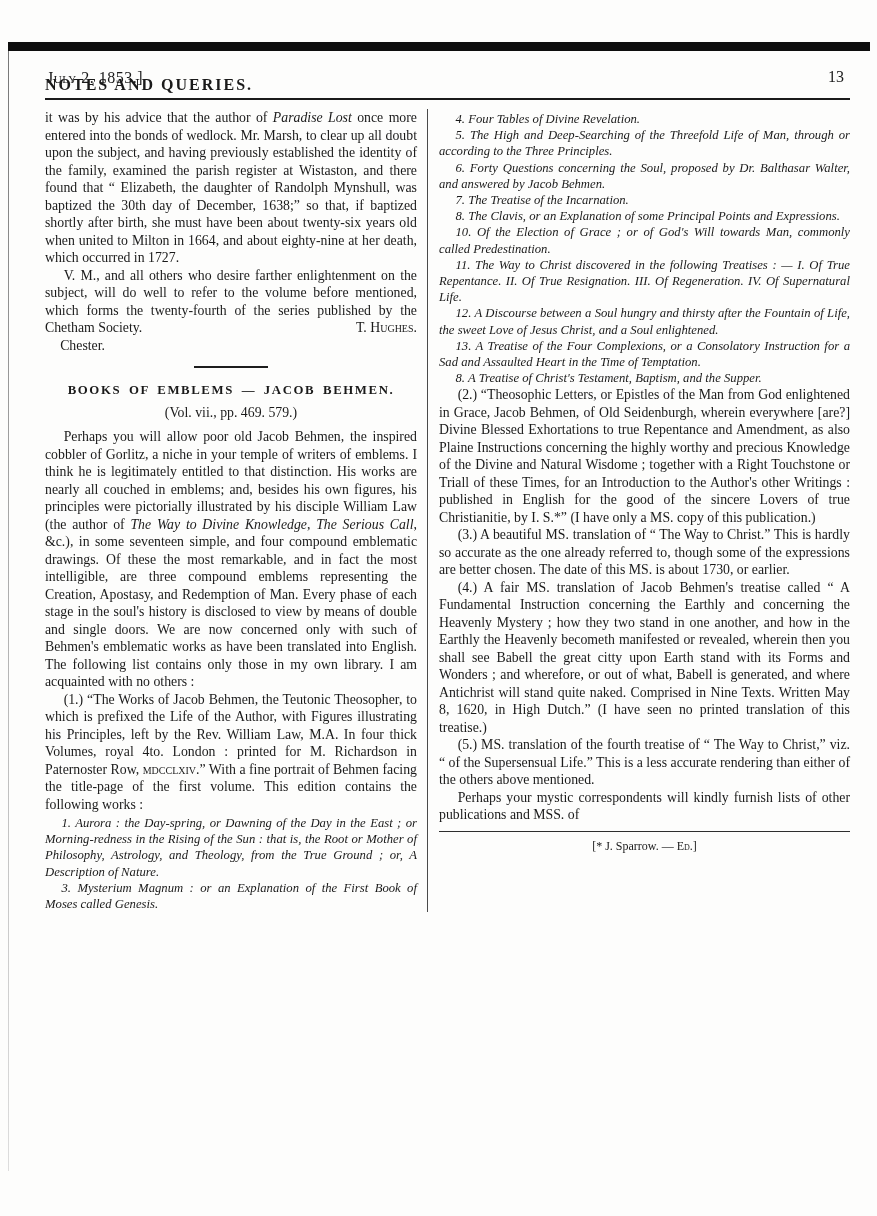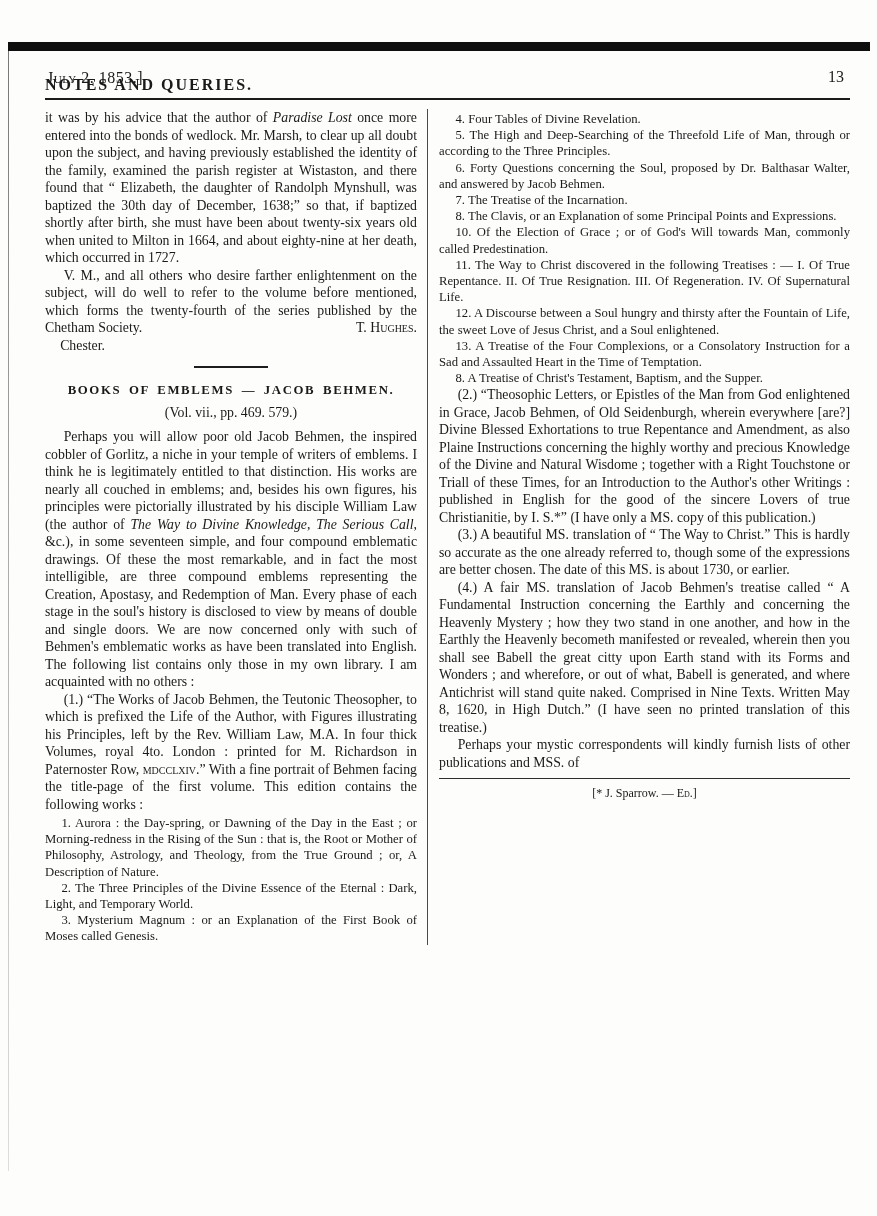--- a/index.html
+++ b/index.html
@@ -35,21 +35,21 @@
   p.noindent { text-indent:0; }
   .sc { font-variant:small-caps; }
   .sig { float:right; font-variant:small-caps; text-indent:0; }
   .location { text-indent:1.1em; margin-bottom:8px; }
 
   .sect-rule { width:74px; height:2px; background:#1d1d1d; margin:12px auto 14px; }
   .art-heading { font-size:12.8px; font-weight:bold; text-align:center; letter-spacing:1.6px;
     word-spacing:3px; margin-bottom:4px; text-indent:0; }
   .art-ref { text-align:center; font-size:13.8px; margin-bottom:7px; }
 
-  .list { margin-top:2px; }
+  .list { margin-top:2px;font-style:italic; }
   .list p.li { font-size:12.7px; line-height:16.2px; text-indent:1.3em; }
 
   .footnote { margin-top:7px; }
   .footnote-rule { height:1px; background:#2e2e2e; }
   .footnote-text { text-align:center; font-size:12px; padding-top:6px; }
   i { font-style:italic; }
 </style>
 </head>
 <body>
 
@@ -79,21 +79,20 @@
 
       <div>
 
       <p>Perhaps you will allow poor old Jacob Behmen, the inspired cobbler of Gorlitz, a niche in your temple of writers of emblems. I think he is legitimately entitled to that distinction. His works are nearly all couched in emblems; and, besides his own figures, his principles were pictorially illustrated by his disciple William Law (the author of <i>The Way to Divine Knowledge</i>, <i>The Serious Call</i>, &amp;c.), in some seventeen simple, and four compound emblematic drawings. Of these the most remarkable, and in fact the most intelligible, are three compound emblems representing the Creation, Apostasy, and Redemption of Man. Every phase of each stage in the soul's history is disclosed to view by means of double and single doors. We are now concerned only with such of Behmen's emblematic works as have been translated into English. The following list contains only those in my own library. I am acquainted with no others :</p>
           <p>(1.) “The Works of Jacob Behmen, the Teutonic Theosopher, to which is prefixed the Life of the Author, with Figures illustrating his Principles, left by the Rev. William Law, M.A. In four thick Volumes, royal 4to. London : printed for M. Richardson in Paternoster Row, <span class="sc">mdcclxiv</span>.” With a fine portrait of Behmen facing the title-page of the first volume. This edition contains the following works :</p>
         </div>
 
       <div class="list">
 
       <p class="li">1. Aurora : the Day-spring, or Dawning of the Day in the East ; or Morning-redness in the Rising of the Sun : that is, the Root or Mother of Philosophy, Astrology, and Theology, from the True Ground ; or, A Description of Nature.</p>
-          <p class="li">2. The Three Principles of the Divine Essence of the Eternal :  Dark, Light, and Temporary World.</p>
           <p class="li">3. Mysterium Magnum : or an Explanation of the First Book of Moses called Genesis.</p>
         </div>
     </div>
 
     <div class="divider"></div>
 
     <div class="col right">
       <div class="list">
 
       <p class="li">4. Four Tables of Divine Revelation.</p>
@@ -106,20 +105,21 @@
           <p class="li">12. A Discourse between a Soul hungry and thirsty after the Fountain of Life, the sweet Love of Jesus Christ, and a Soul enlightened.</p>
           <p class="li">13. A Treatise of the Four Complexions, or a Consolatory Instruction for a Sad and Assaulted Heart in the Time of Temptation.</p>
           <p class="li">8. A Treatise of Christ's Testament, Baptism, and the Supper.</p>
         </div>
 
       <div>
 
       <p>(2.) “Theosophic Letters, or Epistles of the Man from God enlightened in Grace, Jacob Behmen, of Old Seidenburgh, wherein everywhere [are?] Divine Blessed Exhortations to true Repentance and Amendment, as also Plaine Instructions concerning the highly worthy and precious Knowledge of the Divine and Natural Wisdome ; together with a Right Touchstone or Triall of these Times, for an Introduction to the Author's other Writings : published in English for the good of the sincere Lovers of true Christianitie, by I. S.*” (I have only a MS. copy of this publication.)</p>
           <p>(3.) A beautiful MS. translation of “ The Way to Christ.”  This is hardly so accurate as the one already referred to, though some of the expressions are better chosen.  The date of this MS. is about 1730, or earlier.</p>
           <p>(4.) A fair MS. translation of Jacob Behmen's treatise called “ A Fundamental Instruction concerning the Earthly and concerning the Heavenly Mystery ; how they two stand in one another, and how in the Earthly the Heavenly becometh manifested or revealed, wherein then you shall see Babell the great citty upon Earth stand with its Forms and Wonders ; and wherefore, or out of what, Babell is generated, and where Antichrist will stand quite naked.  Comprised in Nine Texts.  Written May 8, 1620, in High Dutch.”  (I have seen no printed translation of this treatise.)</p>
+          <p>(5.) MS. translation of the fourth treatise of “ The Way to Christ,” viz. “ of the Supersensual Life.”  This is a less accurate rendering than either of the others above mentioned.</p>
           <p>Perhaps your mystic correspondents will kindly furnish lists of other publications and MSS. of</p>
         </div>
 
       <div class="footnote">
         <div class="footnote-rule"></div>
         <div class="footnote-text">[* J. Sparrow. — <span class="sc">Ed.</span>]</div>
       </div>
     </div>
 
   </div>

